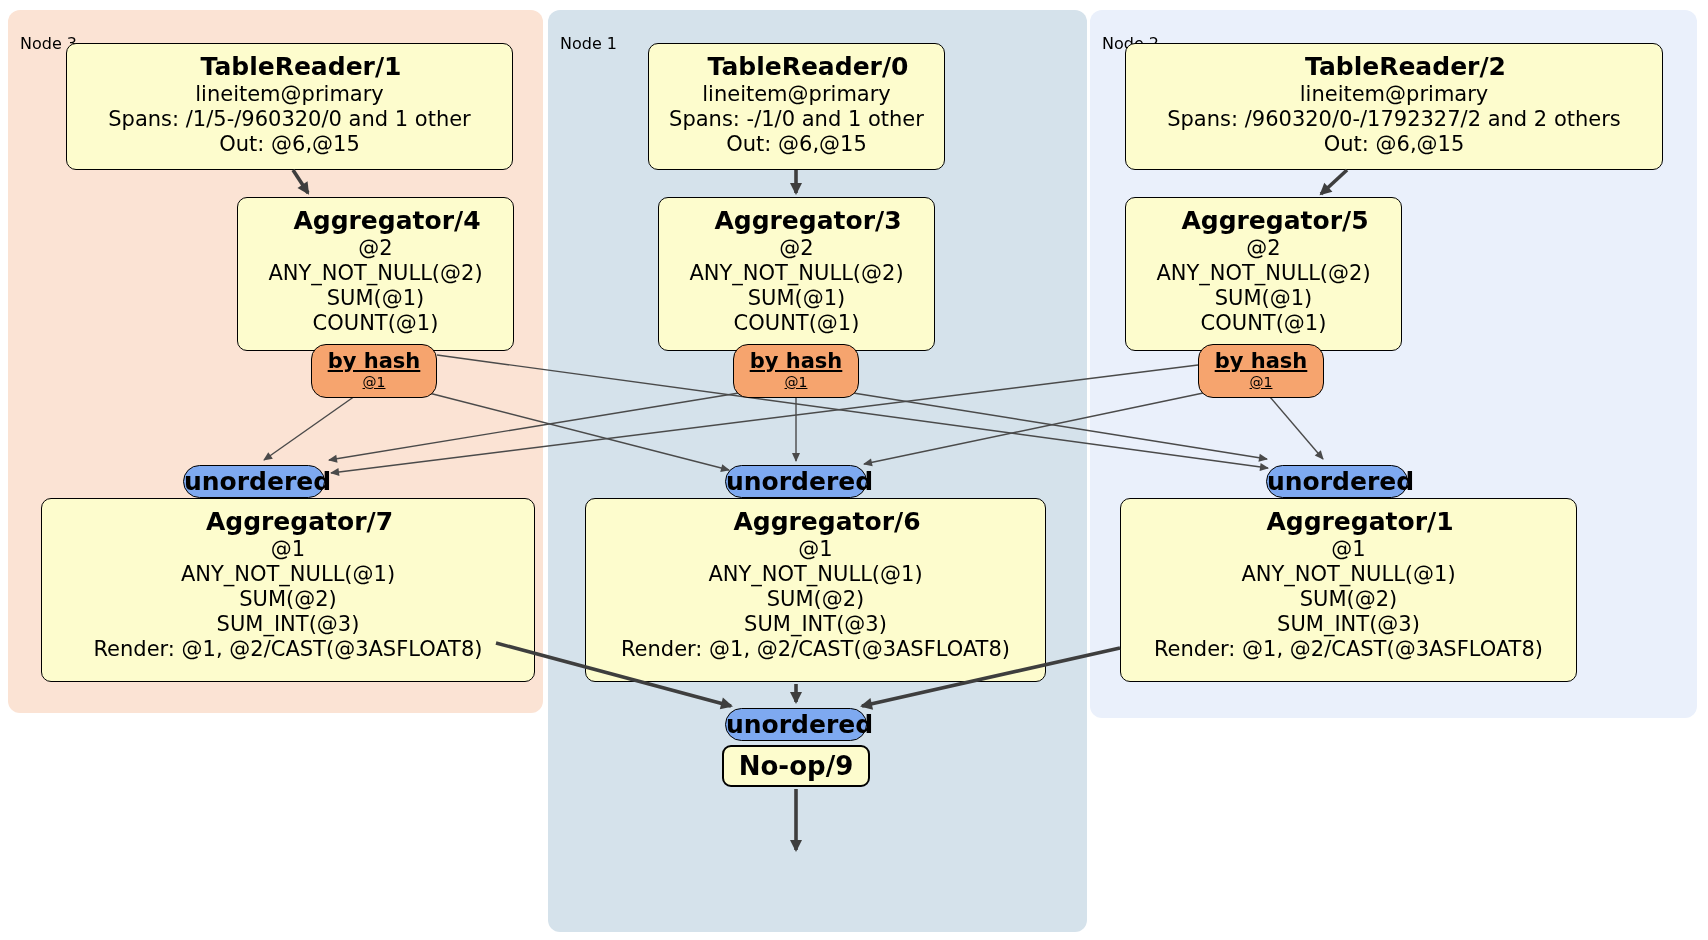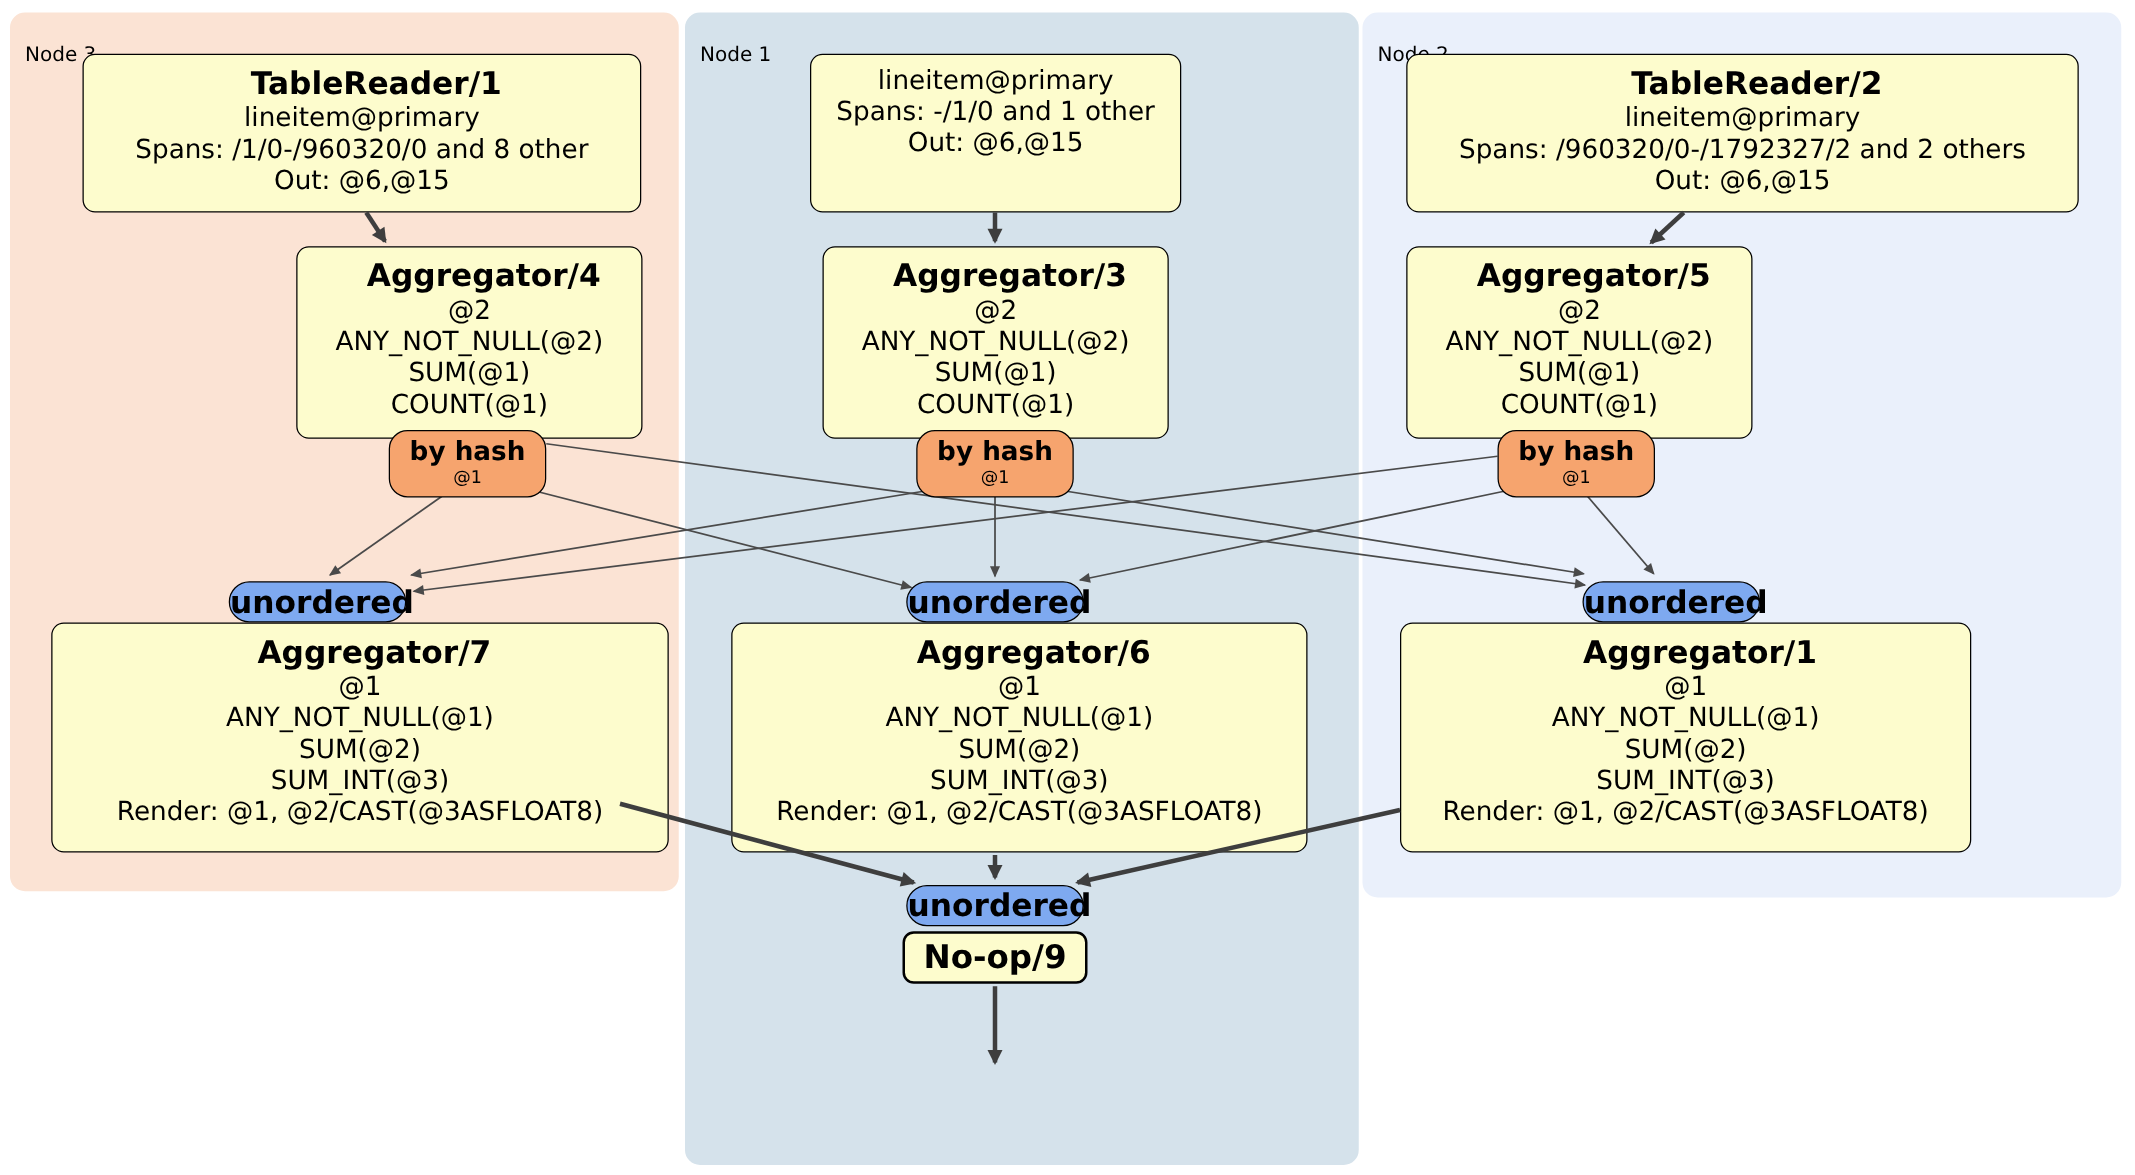--- a/index.html
+++ b/index.html
@@ -30,21 +30,21 @@
   .tr0  { left:648px;  top:43px;  width:297px; height:127px; }
   .tr2  { left:1125px; top:43px;  width:538px; height:127px; }
   .agg4 { left:237px;  top:197px; width:277px; height:154px; }
   .agg3 { left:658px;  top:197px; width:277px; height:154px; }
   .agg5 { left:1125px; top:197px; width:277px; height:154px; }
   .agg7 { left:41px;   top:498px; width:494px; height:184px; }
   .agg6 { left:585px;  top:498px; width:461px; height:184px; }
   .agg8 { left:1120px; top:498px; width:457px; height:184px; }
 
   .router { position:absolute; z-index:5; width:126px; height:54px; background:var(--router-fill);
-            border:1.6px solid var(--border); border-radius:15px; text-align:center; color:#000; }
+            border:1.6px solid var(--border); border-radius:15px; text-align:center; color:#000;text-decoration:underline; }
   .router .rlabel { font-size:21px; font-weight:bold; line-height:26px; padding-top:3px; }
   .router .rdetail { font-size:14px; line-height:16px; }
   .bh3 { left:311px;  top:344px; } .bh1 { left:733px; top:344px; } .bh2 { left:1198px; top:344px; }
 
   .sync { position:absolute; z-index:5; width:142px; height:33px; background:var(--sync-fill);
           border:1.6px solid var(--border); border-radius:17px; text-align:center;
           font-size:25px; font-weight:bold; line-height:31px; color:#000; }
   .u3 { left:183px; top:465px; } .u1 { left:725px; top:465px; } .u2 { left:1266px; top:465px; }
   .uf { left:725px; top:708px; }
 
@@ -64,24 +64,25 @@
   <div class="region region-n1">
     <span class="region-label">Node 1</span>
   </div>
   <div class="region region-n2">
     <span class="region-label">Node 2</span>
   </div>
 
   <div class="pbox tr1">
     <div class="title">TableReader/1</div>
     <div class="bline">lineitem@primary</div>
-    <div class="bline">Spans: /1/0-/960320/0 and 8 other</div>
+    <div class="bline">Spans: /1/5-/960320/0 and 1 other</div>
     <div class="bline">Out: @6,@15</div>
   </div>
   <div class="pbox tr0">
+    <div class="title">TableReader/0</div>
     <div class="bline">lineitem@primary</div>
     <div class="bline">Spans: -/1/0 and 1 other</div>
     <div class="bline">Out: @6,@15</div>
   </div>
   <div class="pbox tr2">
     <div class="title">TableReader/2</div>
     <div class="bline">lineitem@primary</div>
     <div class="bline">Spans: /960320/0-/1792327/2 and 2 others</div>
     <div class="bline">Out: @6,@15</div>
   </div>

